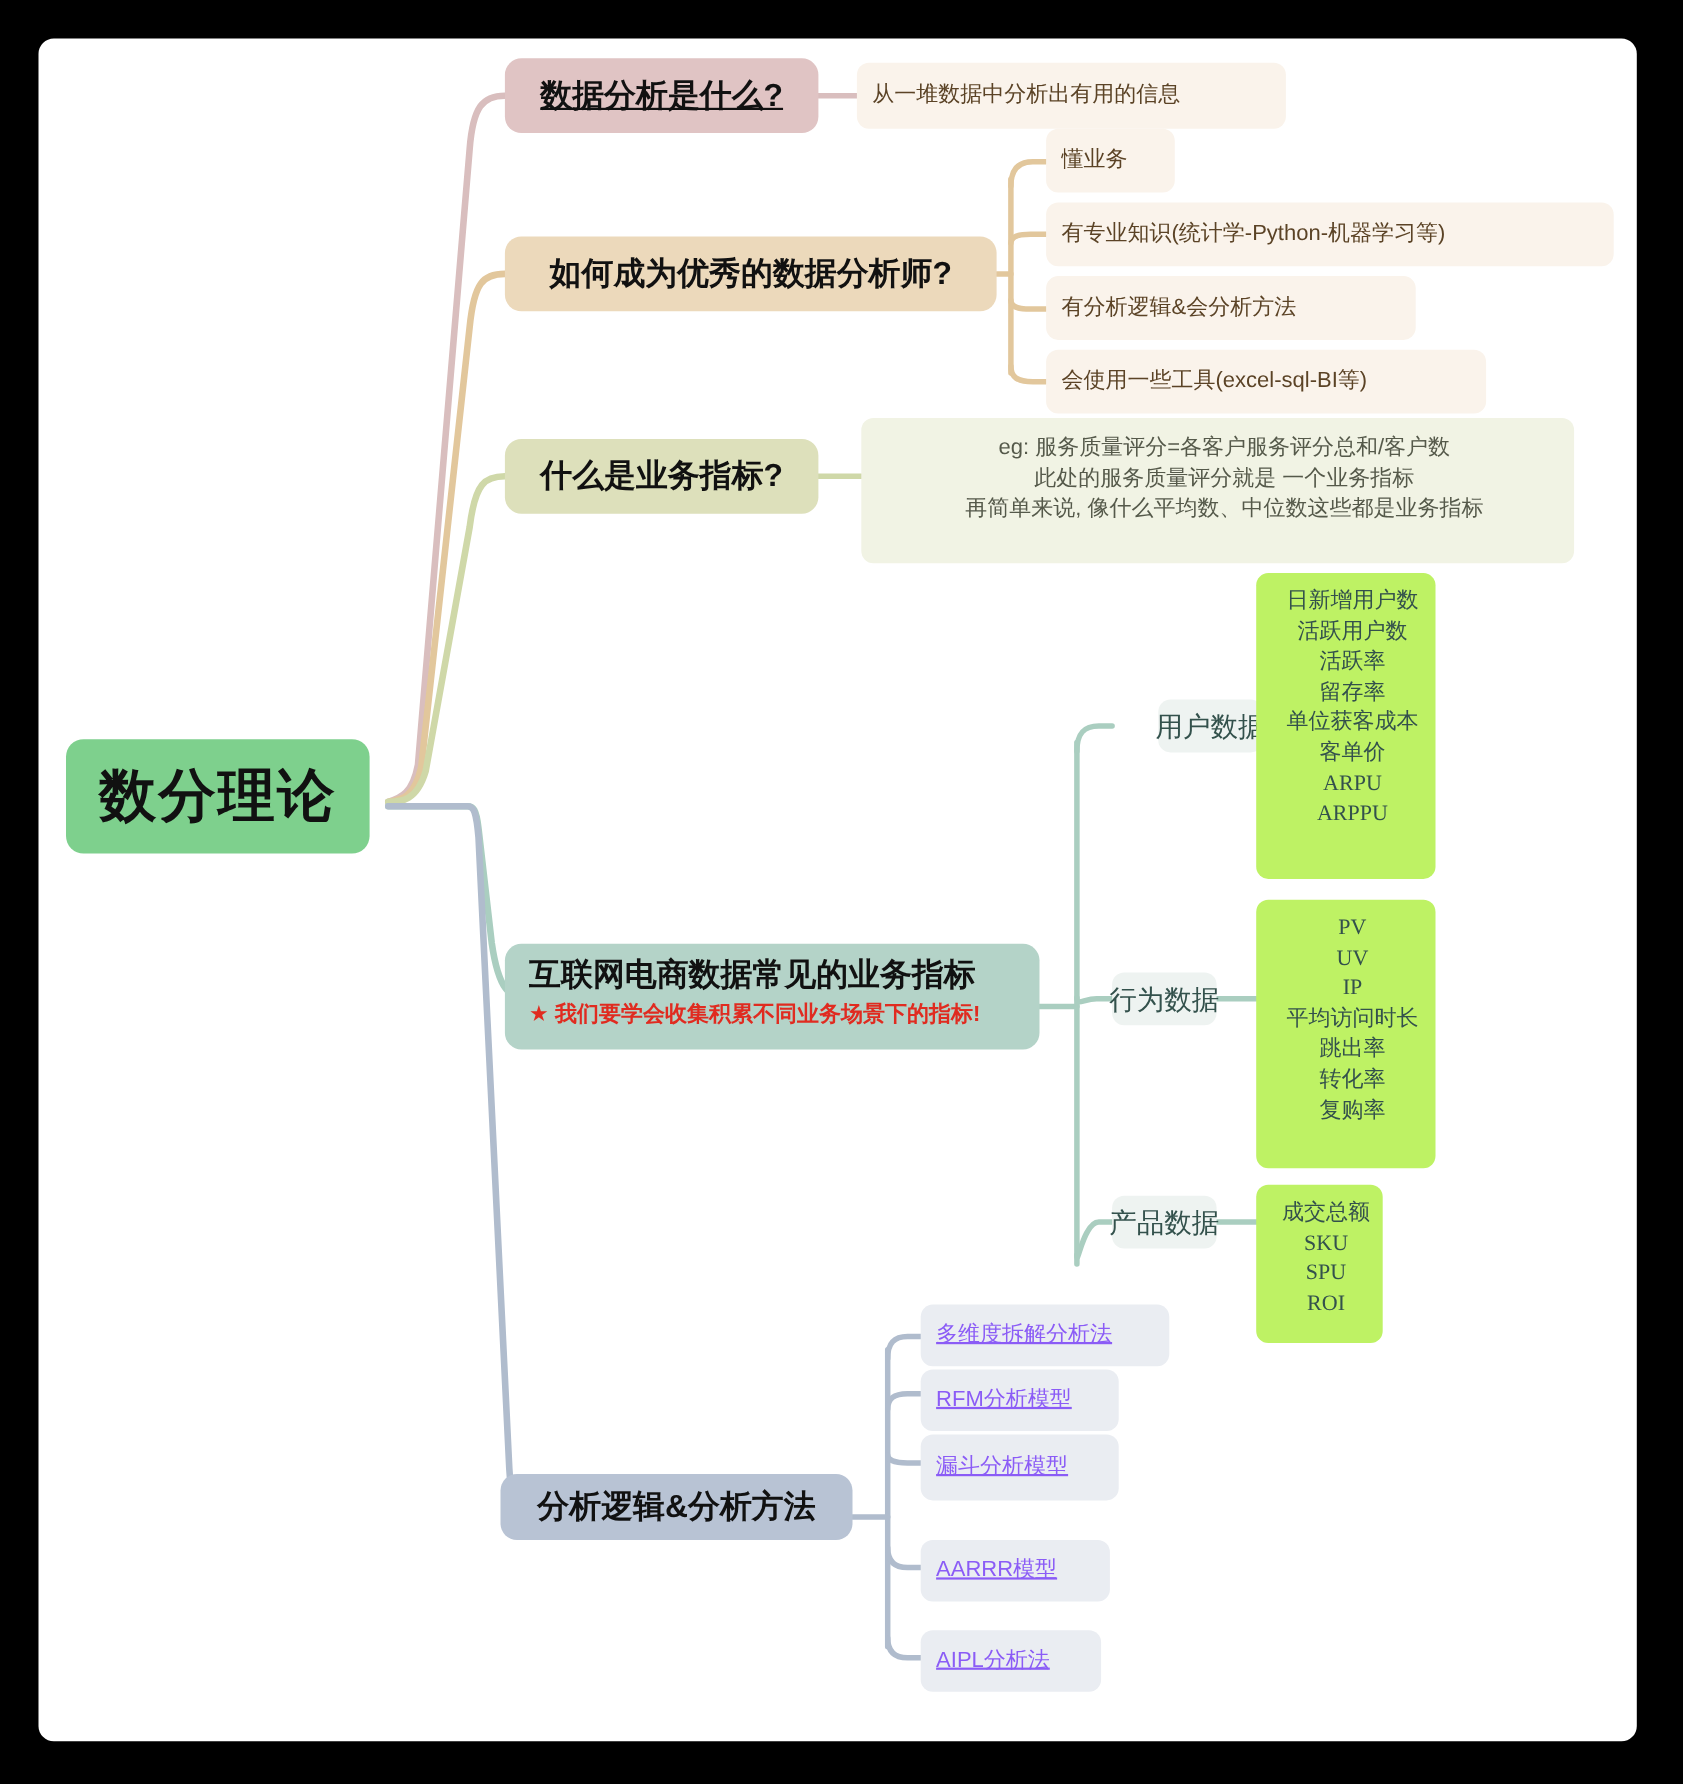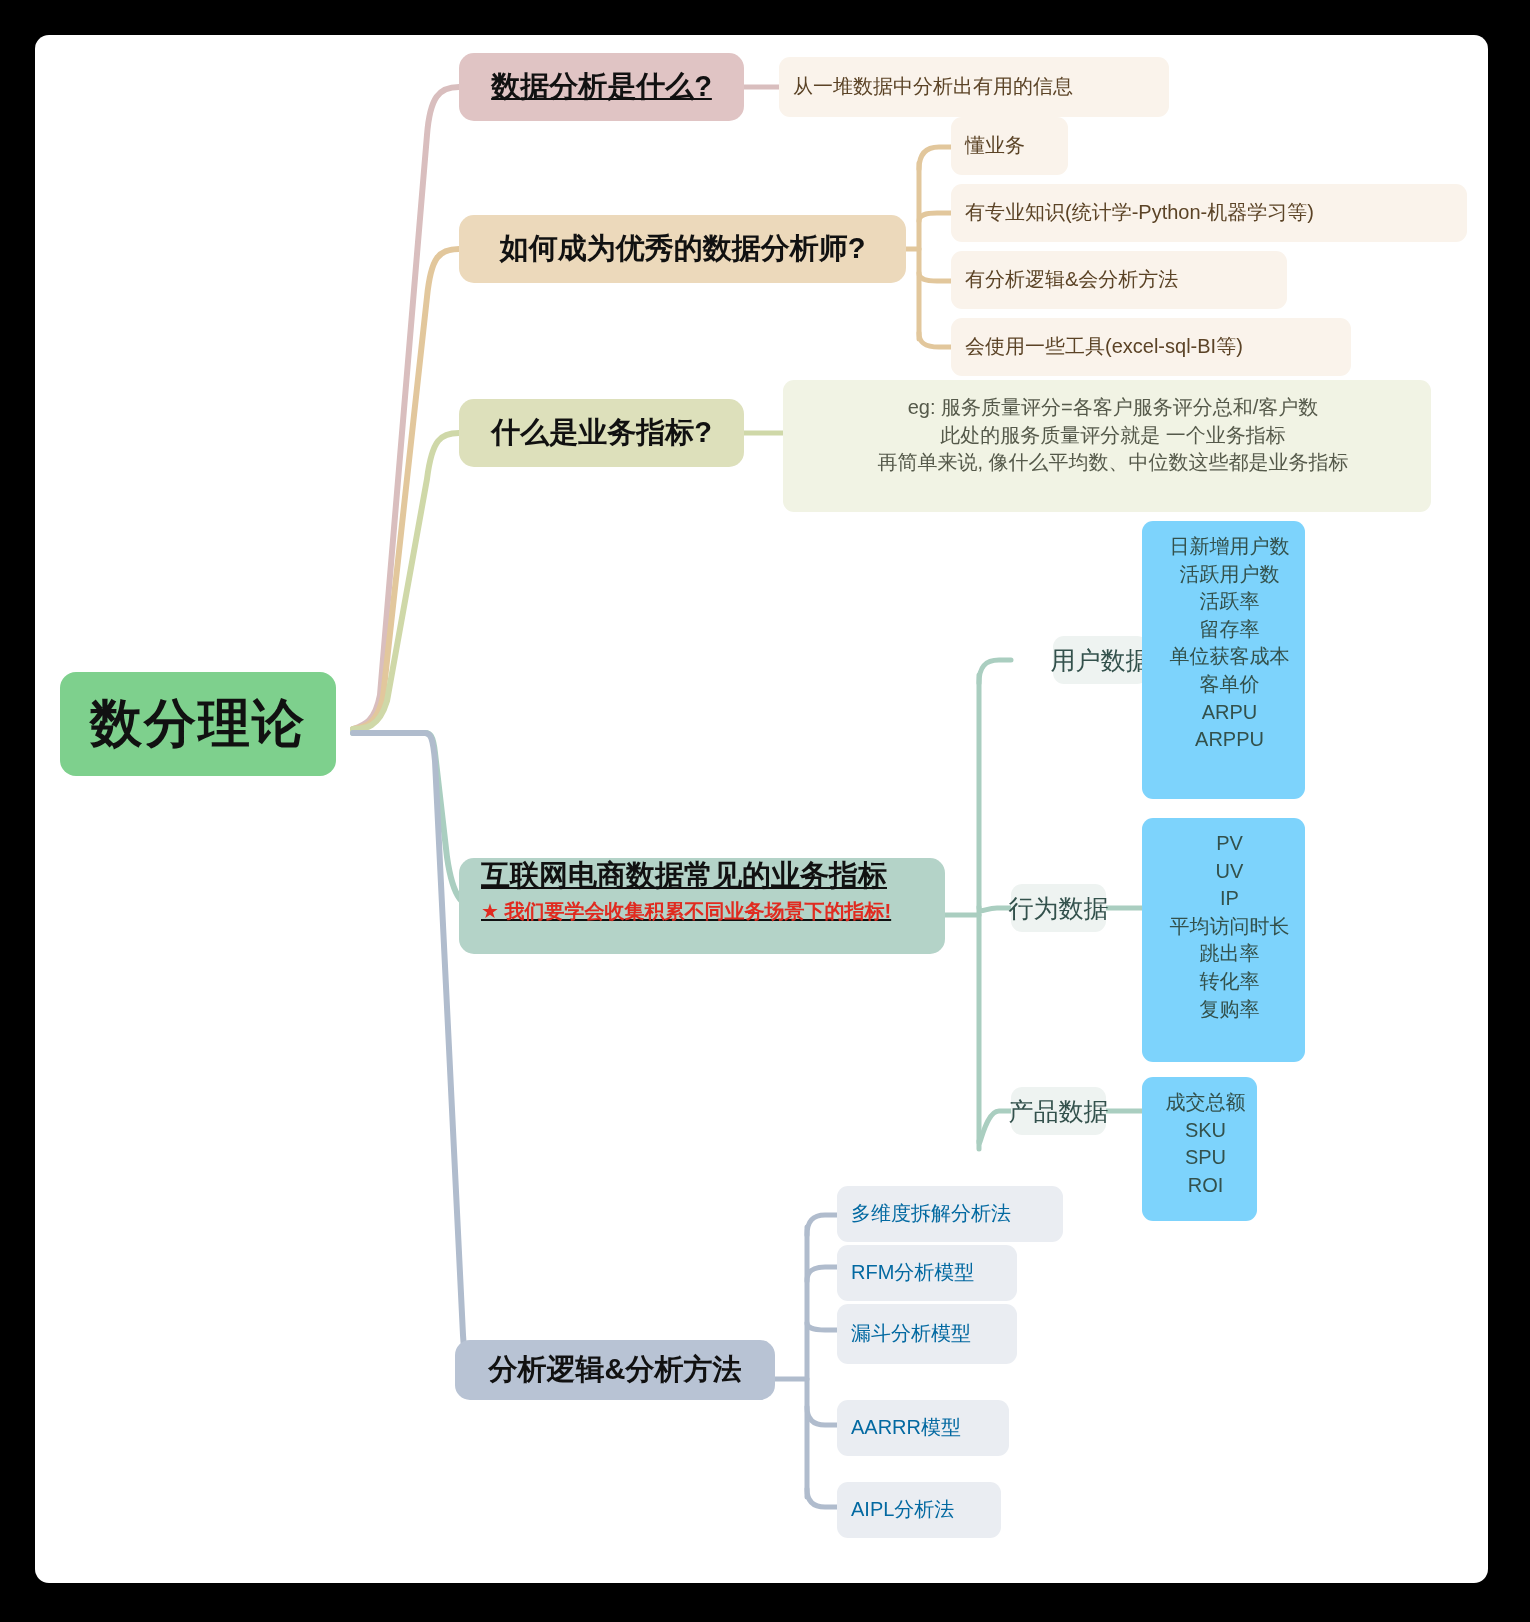--- a/index.html
+++ b/index.html
@@ -64,45 +64,44 @@
     border-radius: 15px;
   }
   .topic.pink   { background: #e0c4c4; text-decoration: underline; }
   .topic.tan    { background: #ecd9bb; }
   .topic.olive  { background: #dde0bb; }
   .topic.mint   { background: #b4d3c8; }
   .topic.blue   { background: #b8c3d4; }
 
   .topic.mint {
     justify-content: flex-start;
-    padding-top: 1px;
+    padding-top: 12px;
     align-items: flex-start;
-    text-decoration: underline;
   }
   .topic .t-main { line-height: 1.15; }
   .topic .t-sub {
     font-size: 20px;
     color: #e02b20;
     font-weight: bold;
     margin-top: 8px;
     line-height: 1.1;
   }
 
   
   .leaf {
     font-size: 20px;
     padding: 9px 2px 11px 14px;
     border-radius: 11px;
     line-height: 1.32;
     justify-content: center;
   }
   .leaf.cream { background: #faf3eb; color: #5b4326; }
   .leaf.ivory { background: #f1f3e4; color: #55594a; }
-  .leaf.sage  { background: #7dd3fc; color: #33514c; }
-  .leaf.slate { background: #eaedf2; color: #0369a1; }
+  .leaf.sage  { background: #bef264; color: #33514c; font-family: Liberation Serif, serif; }
+  .leaf.slate { background: #eaedf2; color: #8b5cf6; text-decoration: underline; }
 
   .leaf.multiline { line-height: 1.38; text-align: center; }
 
   .pill {
     font-size: 25px;
     background: #eef3f1;
     color: #33514c;
     border-radius: 11px;
     padding: 0 14px;
     align-items: center;

